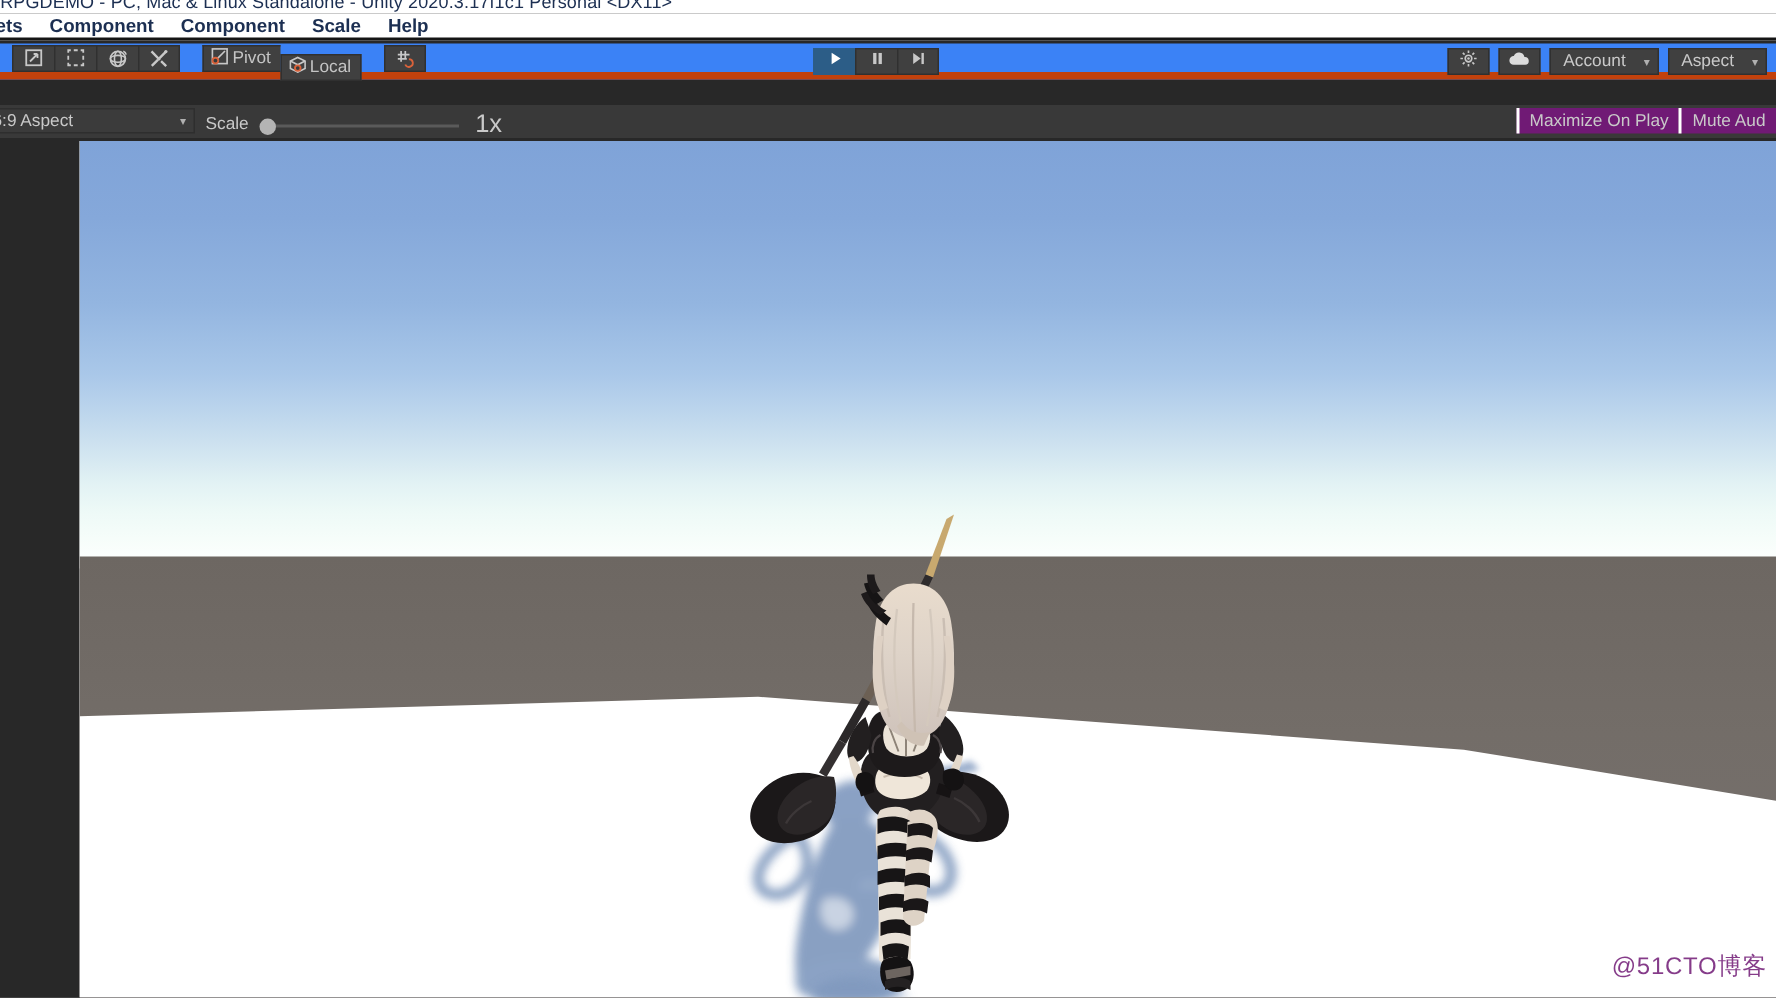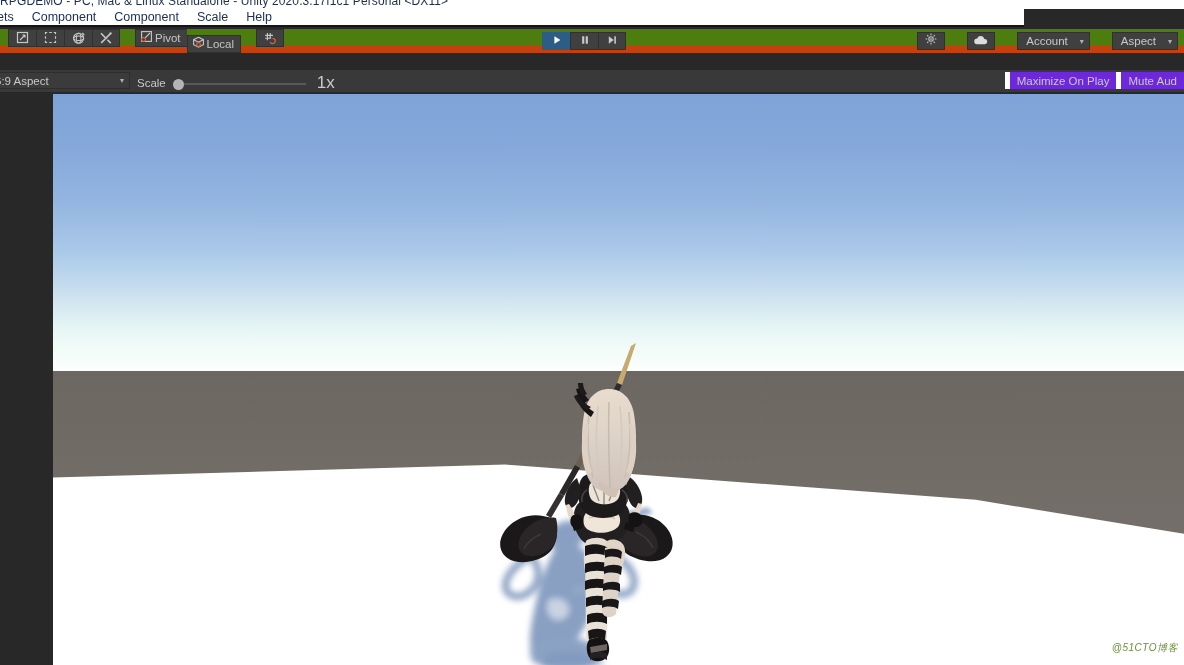--- a/index.html
+++ b/index.html
@@ -11,34 +11,34 @@
     position:absolute; left:0; top:0; width:1184px; height:9px;
     background:#ffffff; overflow:hidden;
   }
   .titlebar-text{
     position:absolute; left:-8px; top:-6px; white-space:nowrap;
     font-size:12px; color:#1c2f52; letter-spacing:.1px;
   }
 
   
   .menubar{
-    position:absolute; left:0; top:9px; width:1024px; height:18px;
+    position:absolute; left:0; top:9px; width:1184px; height:18px;
     background:#ffffff; border-bottom:2px solid #151515;
-    display:flex; align-items:center; overflow:hidden;
+    display:flex; align-items:center; overflow:hidden;font-weight:bold;
   }
   .menu-item{
     font-size:12.5px; color:#1c2f52; padding:0 9px; white-space:nowrap;
     line-height:16px; cursor:default;
   }
   .menu-item:first-child{ padding-left:0; margin-left:-3px; }
 
   
   .toolbar{
     position:absolute; left:0; top:29px; width:1184px; height:24px;
-    background:#4d7c0f; border-bottom:7px solid #c2410c;
+    background:#3b82f6; border-bottom:5px solid #c2410c;
     display:flex; align-items:center;
   }
   .tb-group{ display:flex; align-items:center; height:18px; }
   .tb-btn{
     width:28px; height:18px; background:#404040; border:1px solid #303030;
     border-right:none; display:flex; align-items:center; justify-content:center;
     cursor:default;
   }
   .tb-btn:last-child{ border-right:1px solid #303030; }
   .tb-btn svg{ display:block; }
@@ -55,21 +55,21 @@
   }
   .play-btn{
     width:28px; height:18px; background:#404040; border:1px solid #303030;
     border-right:none; display:flex; align-items:center; justify-content:center;
     cursor:default;
   }
   .play-btn:last-child{ border-right:1px solid #303030; }
   .play-btn.active{ background:#2c5d87; border-color:#2c5d87; }
 
   .right-group{
-    position:absolute; right:6px; top:3px; display:flex; align-items:center; gap:22px;
+    position:absolute; right:6px; top:3px; display:flex; align-items:center; gap:6px;
   }
   .icon-btn{
     width:28px; height:18px; background:#404040; border:1px solid #303030;
     display:flex; align-items:center; justify-content:center; cursor:default;
   }
   .dd-btn{
     height:18px; background:#404040; border:1px solid #303030;
     display:flex; align-items:center; justify-content:space-between;
     padding:0 5px 0 8px; font-size:11.5px; color:#c9c9c9; cursor:default;
     white-space:nowrap;
@@ -98,22 +98,22 @@
   .slider-knob{
     position:absolute; left:0; top:3px; width:11px; height:11px; border-radius:50%;
     background:#b4b4b4;
   }
   .scale-val{ font-size:17px; color:#c9c9c9; margin-left:4px; }
   .gt-right{
     position:absolute; right:0; top:2px; display:flex; align-items:center; height:17px;
   }
   .gt-tgl{
     height:17px; padding:0 7px; font-size:11.5px; color:#c9c9c9;
-    display:flex; align-items:center; border-left:5px solid #ffffff;
-    background:#6d28d9; cursor:default; white-space:nowrap;
+    display:flex; align-items:center; border-left:2px solid #ffffff;
+    background:#701a75; cursor:default; white-space:nowrap;
   }
 
   
   .gameview{
     position:absolute; left:0; top:92px; width:1184px; height:573px;
     background:#282828; overflow:hidden;
   }
   .viewport{
     position:absolute; left:53px; top:2px; width:1131px; height:571px;
     overflow:hidden; background:#ffffff;
@@ -132,22 +132,22 @@
     position:absolute; left:0; top:277px; width:1131px; height:296px;
     background:#ffffff;
     clip-path:polygon(0% 36%, 0% 100%, 100% 100%, 100% 55%, 81.6% 43.5%, 40% 31.6%);
   }
 
   
   .char-svg{ position:absolute; left:0; top:0; width:1131px; height:571px; }
 
   .watermark{
     position:absolute; right:6px; bottom:10px;
-    font-size:10px; color:#4d7c0f; opacity:.85; letter-spacing:.5px;
-    white-space:nowrap; pointer-events:none;font-style:italic;
+    font-size:16px; color:#701a75; opacity:.85; letter-spacing:.5px;
+    white-space:nowrap; pointer-events:none;
   }
 </style>
 </head>
 <body>
 
 <div class="titlebar">
   <div class="titlebar-text">ARPGDEMO - PC, Mac &amp; Linux Standalone - Unity 2020.3.17f1c1 Personal &lt;DX11&gt;</div>
 </div>
 
 <div class="menubar">

